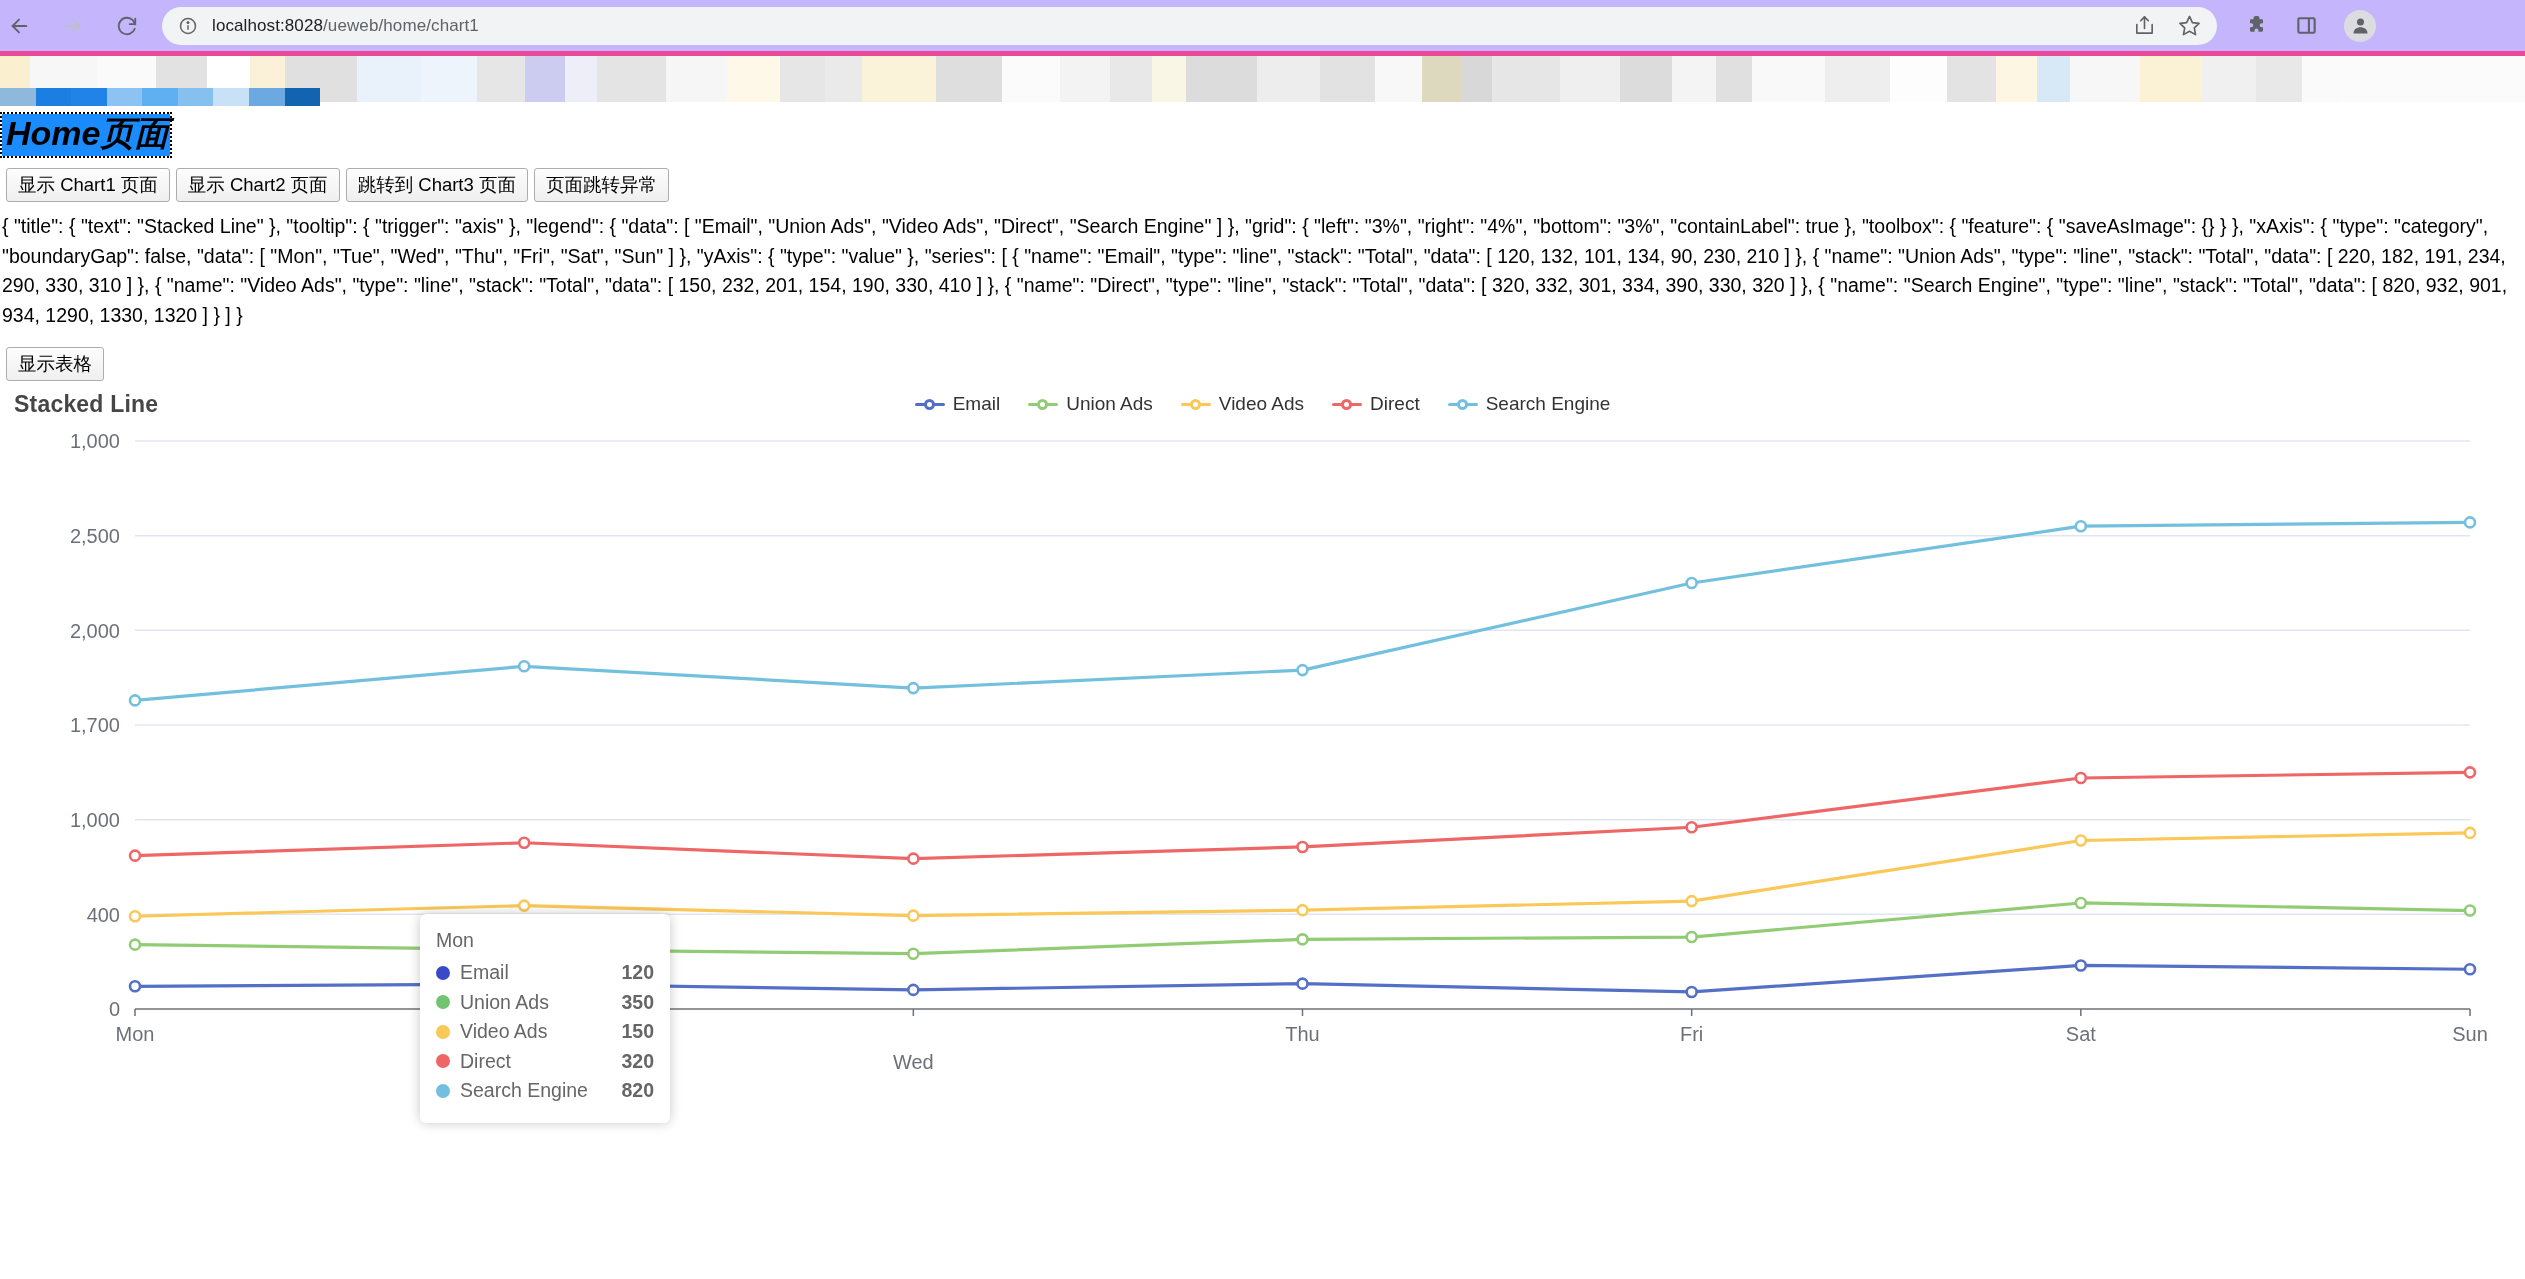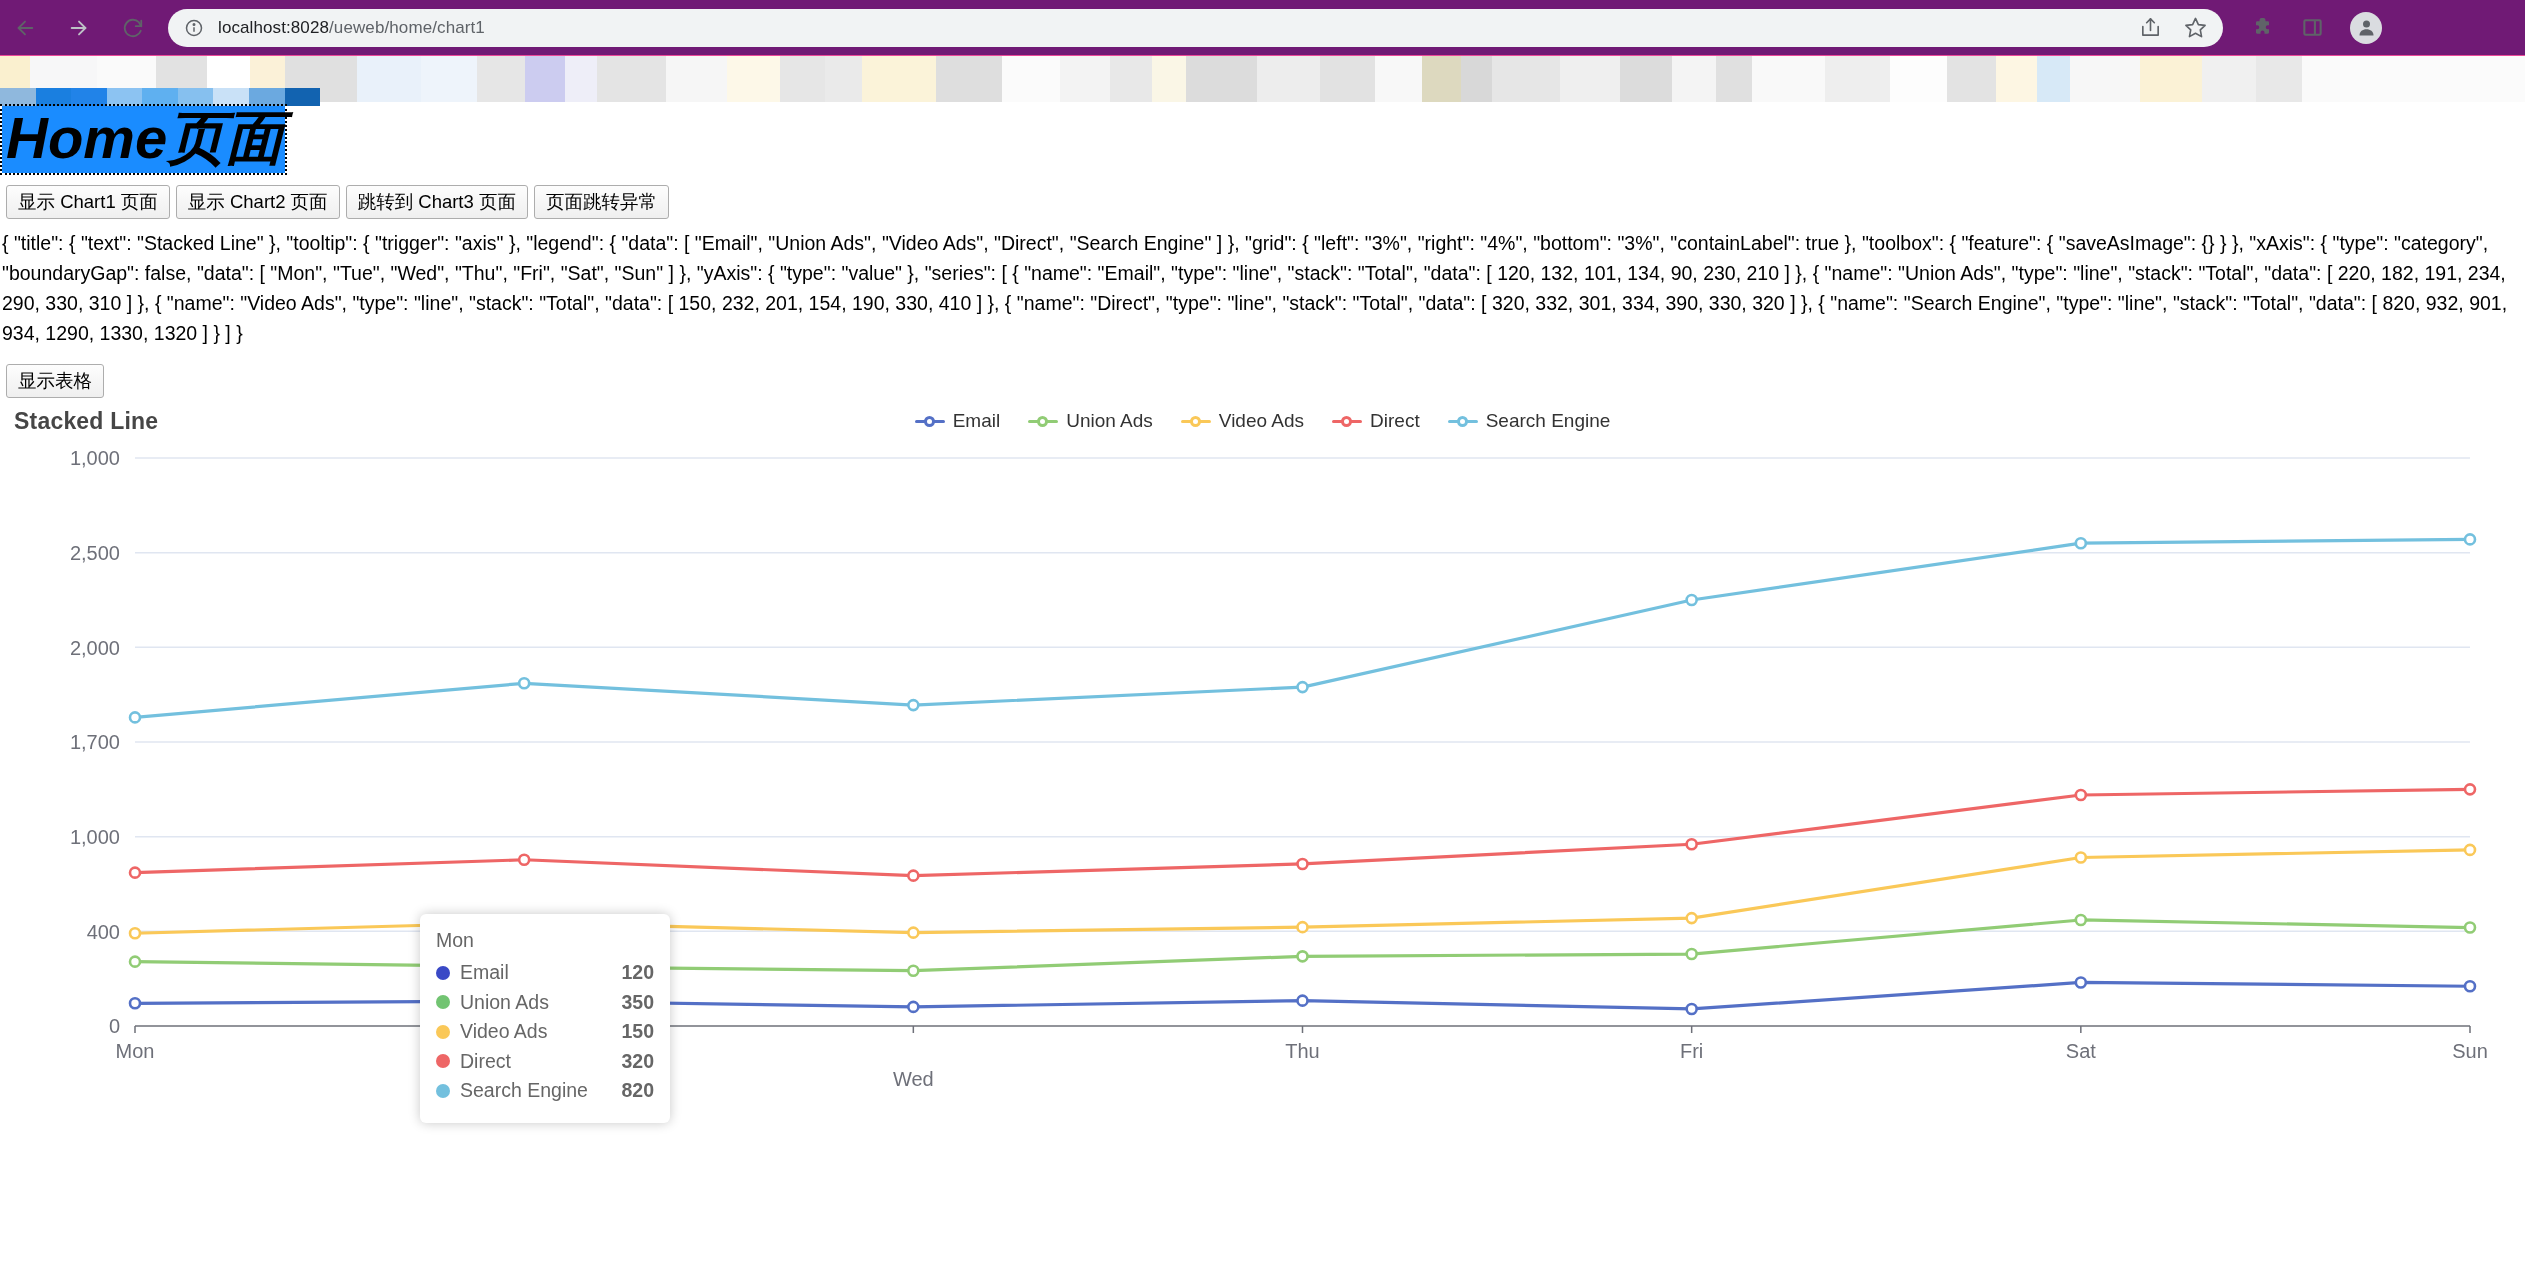--- a/index.html
+++ b/index.html
@@ -8,24 +8,24 @@
     width:2525px; height:1279px;
     background:#ffffff;
     font-family:"Liberation Sans", sans-serif;
     overflow:hidden;
     position:relative;
   }
 
   
   .browser-bar {
     height:56px; width:100%;
-    background:#701a75;
+    background:#c4b5fd;
     display:flex; align-items:center;
-    padding:0 8px;
-    border-bottom:1px solid #ec4899;
+    padding:0 2px;
+    border-bottom:5px solid #ec4899;
     position:relative;
   }
   .nav-btns { display:flex; align-items:center; gap:20px; margin-right:18px; }
   .nav-icon {
     width:34px; height:34px; border-radius:50%;
     display:flex; align-items:center; justify-content:center;
     color:#5f6368;
   }
   .nav-icon.disabled { color:#bdc1c6; }
   .nav-icon svg { display:block; }
@@ -79,21 +79,21 @@
     background:#1a8cff;
     color:#000000;
     font-style:italic;
     font-weight:bold;
     outline:2px dotted #000;
     outline-offset:0px;
     line-height:1.05;
     padding:2px 2px 4px 4px;
     white-space:nowrap;
   }
-  #home-heading { font-size:58px; margin:4px 0 6px 2px;font-style:italic; }
+  #home-heading { font-size:34px; margin:12px 0 6px 2px;font-style:italic; }
   #chart-heading { font-size:47px; margin:6px 0 4px 2px; }
 
   .btn-row { display:flex; gap:6px; margin:6px 0 4px 6px; align-items:center; }
   .ui-btn {
     font-family:"Liberation Sans", sans-serif;
     font-size:18.5px;
     color:#000;
     background:linear-gradient(#fdfdfd,#efefef);
     border:1px solid #adadad;
     border-radius:3px;

